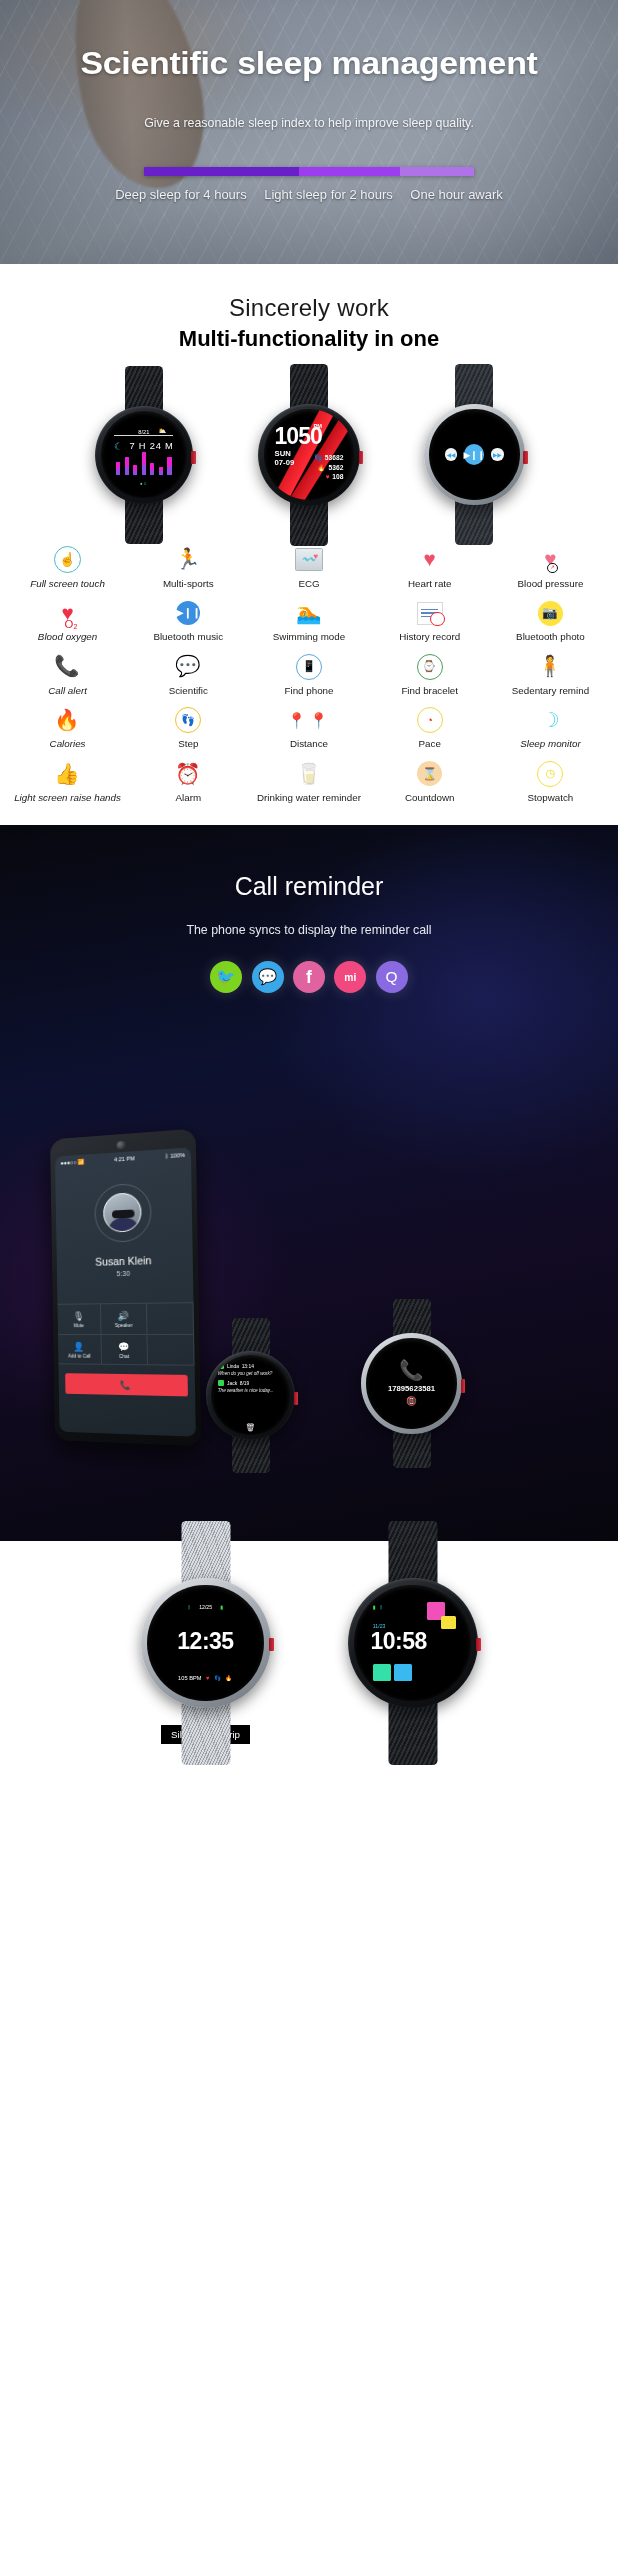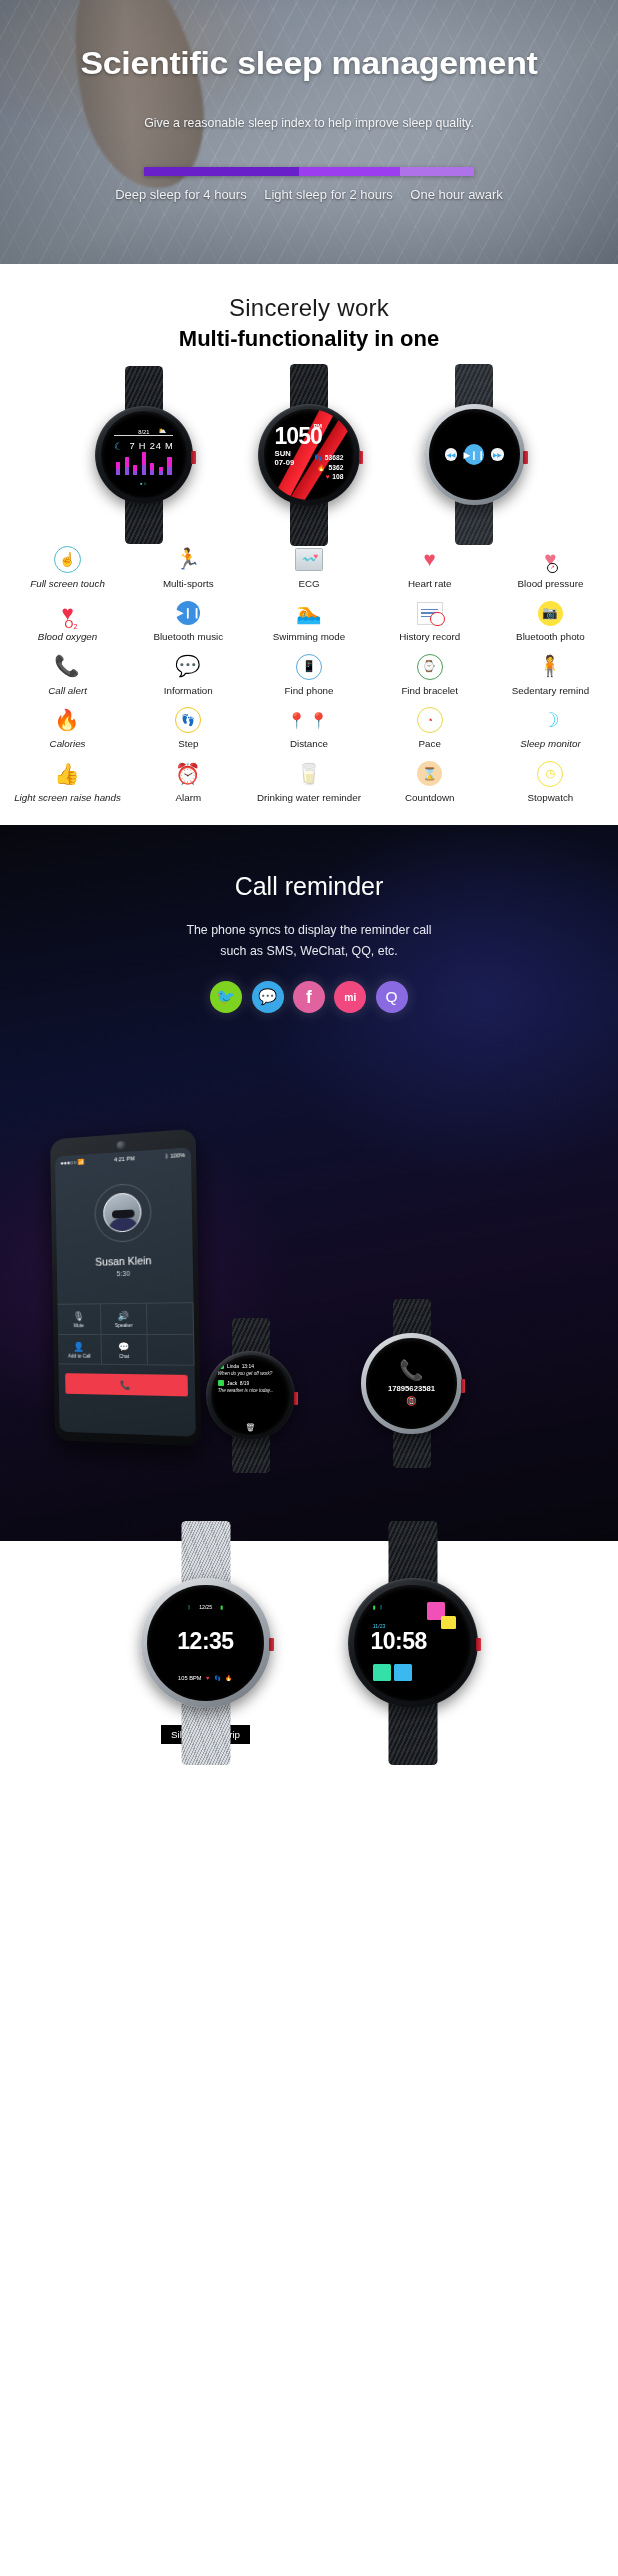--- a/index.html
+++ b/index.html
@@ -391,21 +391,21 @@
         </div>
       <div class="ic-label">Bluetooth photo</div>
     </div>
 
     <div class="icon-cell">
       <div class="ic" style="color:#23d246">📞</div>
       <div class="ic-label ital">Call alert</div>
     </div>
     <div class="icon-cell">
       <div class="ic" style="color:#7ed321">💬</div>
-      <div class="ic-label">Information</div>
+      <div class="ic-label">Scientific</div>
     </div>
     <div class="icon-cell">
       <div class="ic">
           <div class="g-circ">📱</div>
         </div>
       <div class="ic-label">Find phone</div>
     </div>
     <div class="icon-cell">
       <div class="ic">
           <div class="g-circ grn">⌚</div>
@@ -467,21 +467,20 @@
       <div class="ic-label">Stopwatch</div>
     </div>
   </div>
 </section>
 
 <section class="call">
   <div class="call-inner">
     <h2 class="call-h1">Call reminder</h2>
     <div class="call-body">
       <div>The phone syncs to display the reminder call</div>
-      <div>such as SMS, WeChat, QQ, etc.</div>
     </div>
     <div class="socials">
       <div class="soc" style="background:#7ed321">🐦</div>
       <div class="soc" style="background:#3aa8e8">💬</div>
       <div class="soc" style="background:#e0639f;font-weight:700;font-size:17.5px">f</div>
       <div class="soc" style="background:#f0487f;font-size:10.3px;font-weight:700">mi</div>
       <div class="soc" style="background:#8a6ae0;font-size:15.5px">Q</div>
     </div>
   </div>
 

